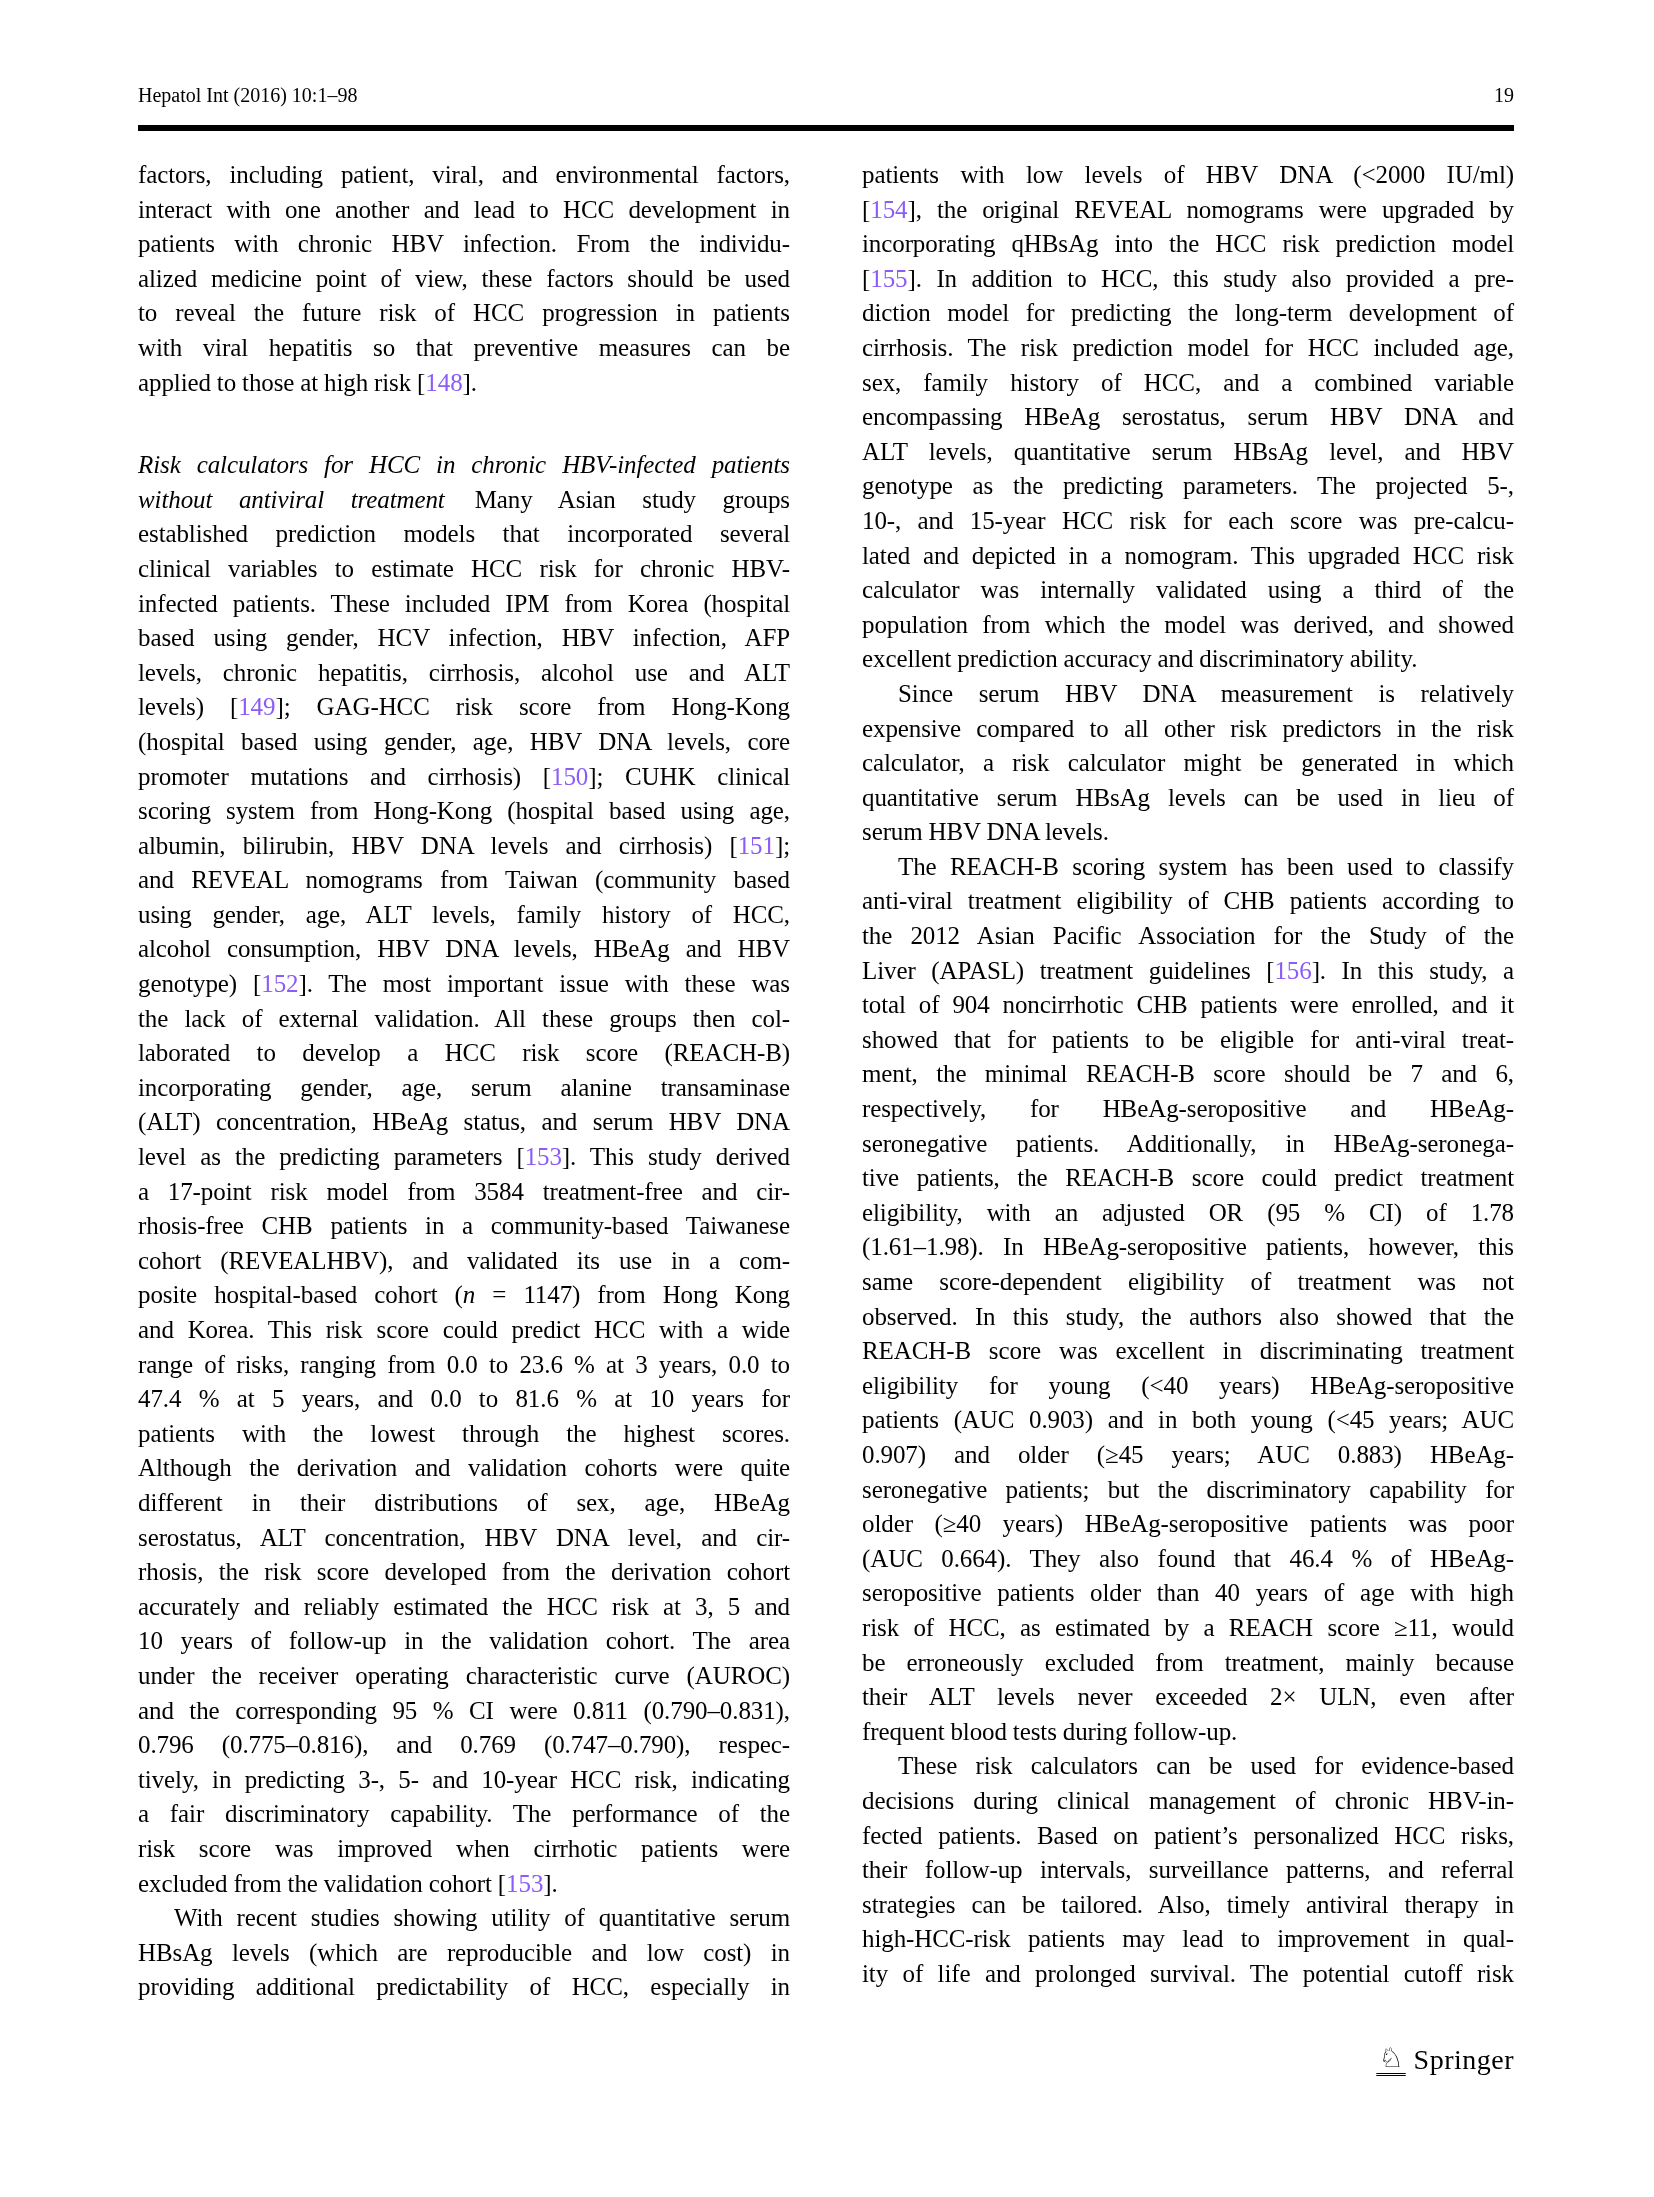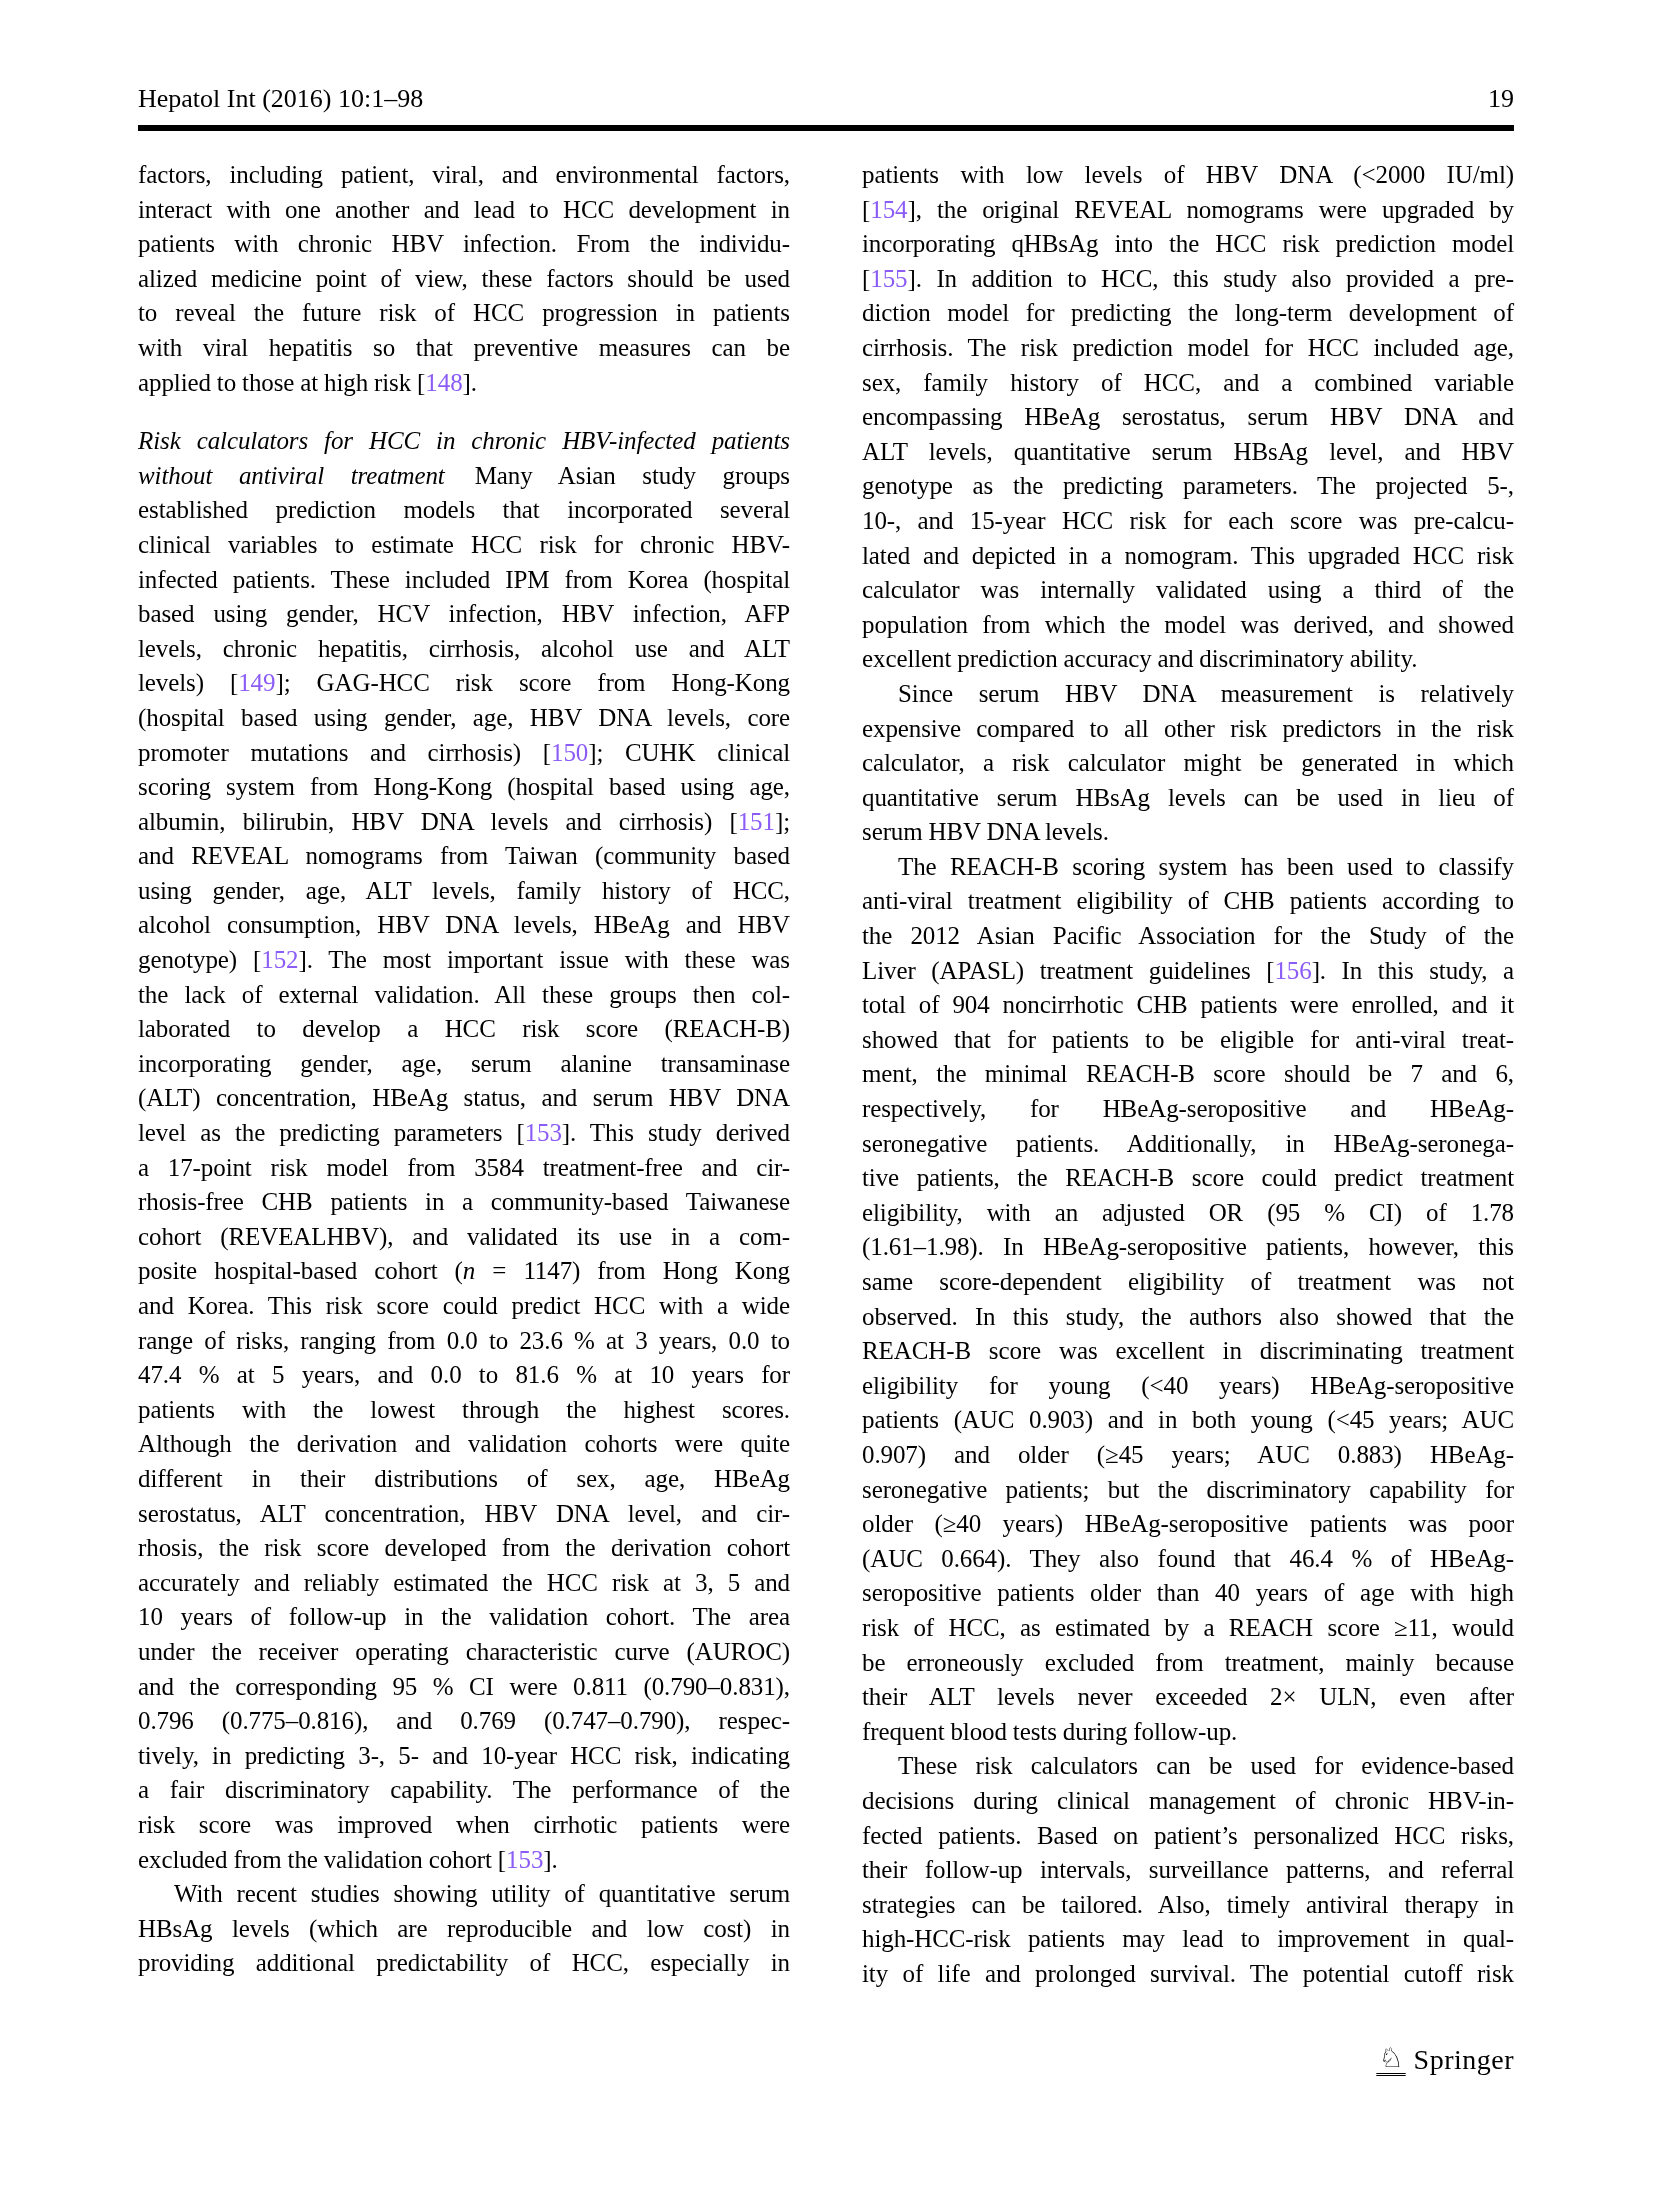--- a/index.html
+++ b/index.html
@@ -4,37 +4,37 @@
 <style>
   html,body{margin:0;padding:0;background:#ffffff;}
   body{
     width:1654px;height:2197px;position:relative;
     font-family:"Liberation Serif","DejaVu Serif",serif;
     color:#000;
     -webkit-font-smoothing:antialiased;
   }
   .header{
     position:absolute;left:138px;top:84px;width:1376px;
-    font-size:26px;display:flex;justify-content:space-between;
+    font-size:20px;display:flex;justify-content:space-between;
   }
   .rule{
     position:absolute;left:138px;top:125px;width:1376px;height:6px;background:#000;
   }
   .content{
     position:absolute;left:138px;top:158px;width:1376px;
     display:flex;justify-content:space-between;gap:8px;
   }
   .col{width:652px;font-size:25px;line-height:34.6px;}
   .line{
     text-align:justify;text-align-last:justify;
     height:34.6px;letter-spacing:-0.1px;word-spacing:-0.2px;
   }
   .line.last{text-align-last:left;font-family:Liberation Serif, serif;}
   .line.indent{padding-left:36px;}
-  .block.gap{margin-top:24px;}
+  .block.gap{margin-top:48px;}
   .it{font-style:italic;}
   .cite{color:#8b5cf6;}
   .gapspan{display:inline-block;width:30px;}
   .footer{
     position:absolute;top:2044px;left:138px;width:1376px;
     display:flex;justify-content:flex-end;align-items:flex-end;
     font-size:28px;
   }
   .spr-logo{
     display:inline-block;font-size:27px;line-height:27px;

